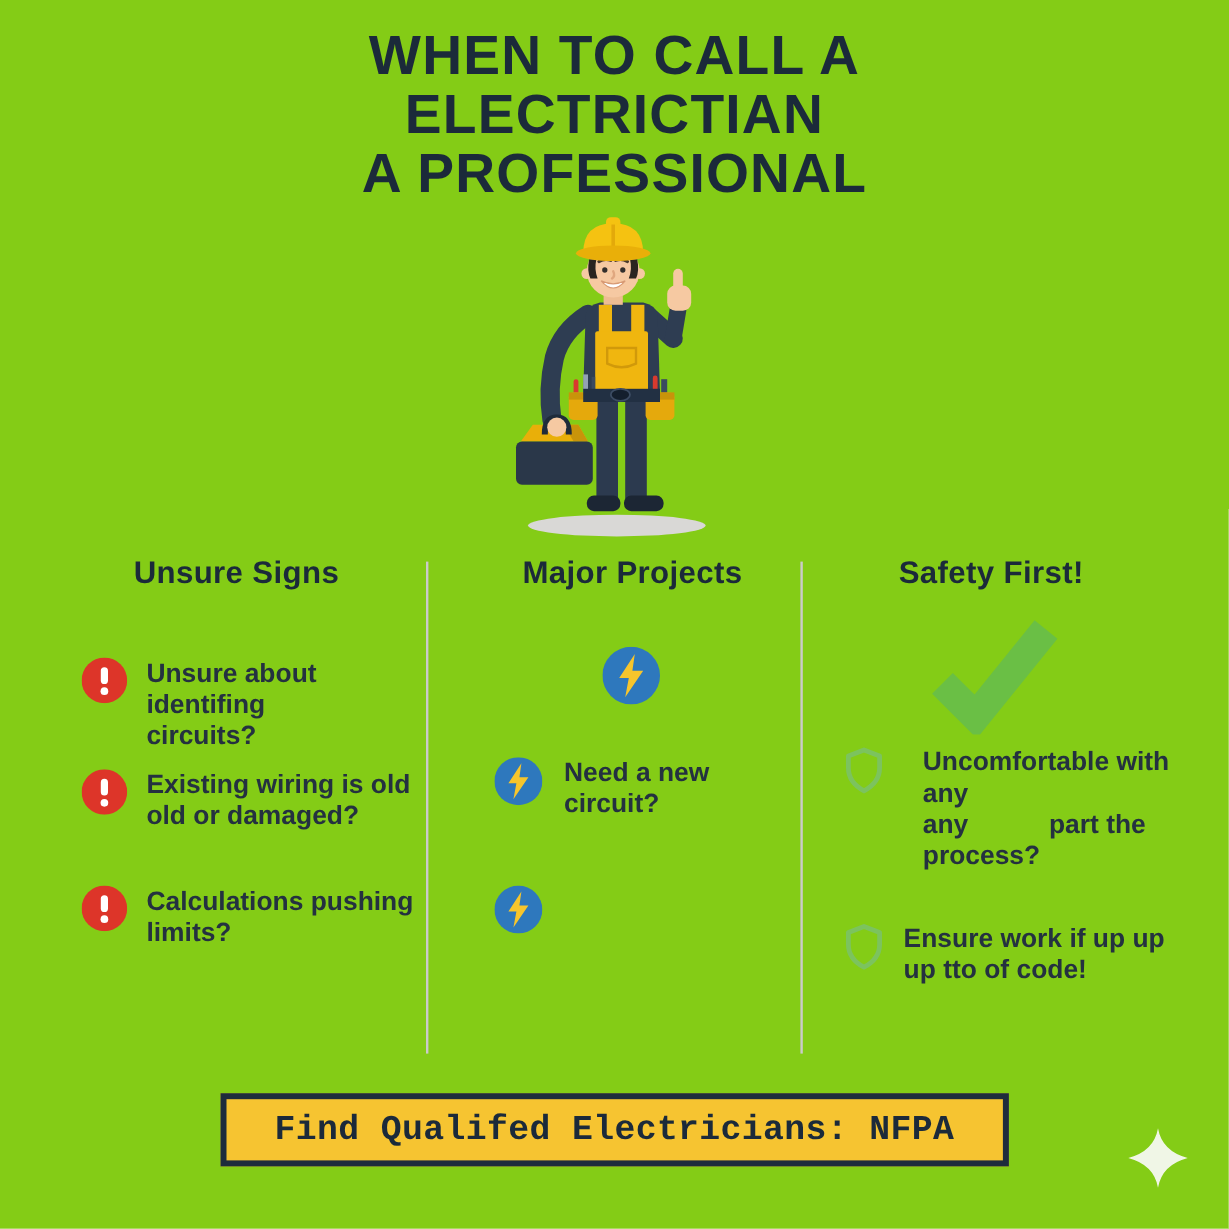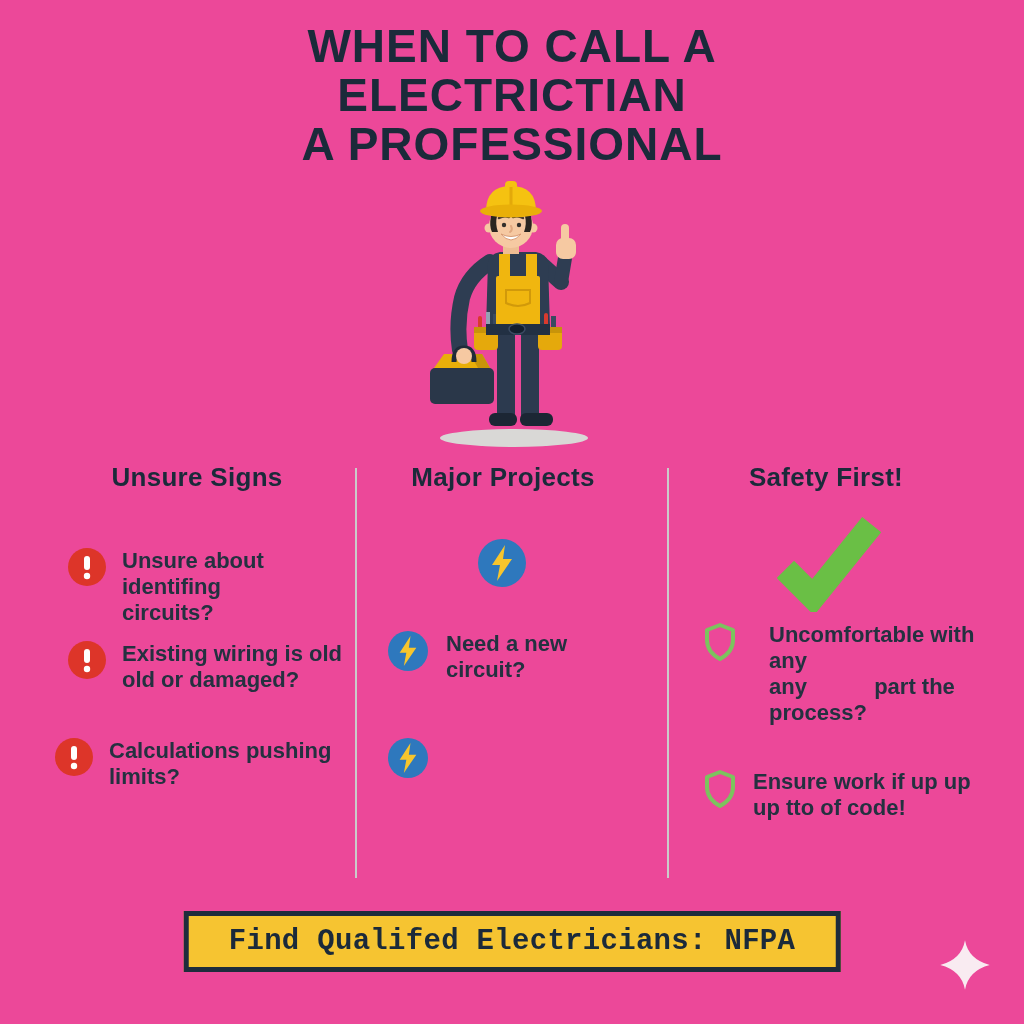--- a/index.html
+++ b/index.html
@@ -1,34 +1,34 @@
 <!DOCTYPE html>
 <html><head>
 <meta charset="utf-8">
 <style>
   html,body{margin:0;padding:0;}
   .canvas{
     position:relative;width:1024px;height:1024px;overflow:hidden;
-    background:#ec4899;
+    background:#84cc16;
     font-family:"Liberation Sans", sans-serif;
     color:#1d2b3b;
   }
   
   .title{
     position:absolute;top:22px;left:0;right:0;text-align:center;
     font-size:46px;line-height:49px;font-weight:bold;letter-spacing:1px;
     color:#1b2a3a;
   }
   
   .figure{position:absolute;left:398px;top:166px;width:240px;height:292px;}
   
   .col{position:absolute;top:462px;height:420px;}
   .col h2{margin:0;text-align:center;font-size:26px;font-weight:bold;color:#1b2a3a;letter-spacing:.3px;}
   .col-1{left:42px;width:310px;}
-  .col-2{left:360px;width:286px;}
+  .col-2{left:384px;width:286px;}
   .col-3{left:676px;width:300px;}
   .item{position:absolute;display:flex;align-items:flex-start;}
   .item-text{
     font-size:22px;line-height:26px;font-weight:600;color:#243140;
     white-space:pre-line;
   }
   .icon-badge{flex:0 0 auto;}
   .divider{position:absolute;top:468px;height:410px;width:2px;background:#cbcbca;}
   .divider-1{left:355px;}
   .divider-2{left:667px;}
@@ -141,21 +141,21 @@
         <svg width="38" height="38" viewBox="0 0 38 38">
             <circle cx="19" cy="19" r="19" fill="#dd3529"></circle>
             <rect x="16" y="8" width="6" height="14" rx="3" fill="#fff"></rect>
             <circle cx="19" cy="28" r="3.2" fill="#fff"></circle>
           </svg>
       </span>
       <span class="item-text">Existing wiring is old
 old or damaged?</span>
     </div>
 
-    <div class="item" style="left:13px;top:276px;gap:16px;">
+    <div class="item" style="left:26px;top:276px;gap:16px;">
       <span class="icon-badge">
         <svg width="38" height="38" viewBox="0 0 38 38">
             <circle cx="19" cy="19" r="19" fill="#dd3529"></circle>
             <rect x="16" y="8" width="6" height="14" rx="3" fill="#fff"></rect>
             <circle cx="19" cy="28" r="3.2" fill="#fff"></circle>
           </svg>
       </span>
       <span class="item-text">Calculations pushing
 limits?</span>
     </div>

